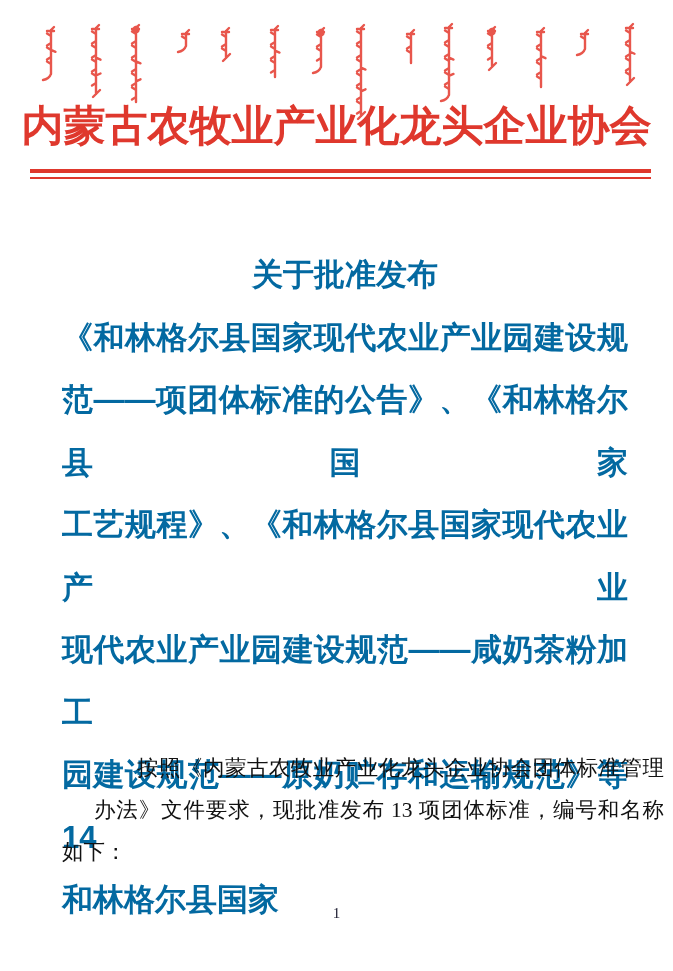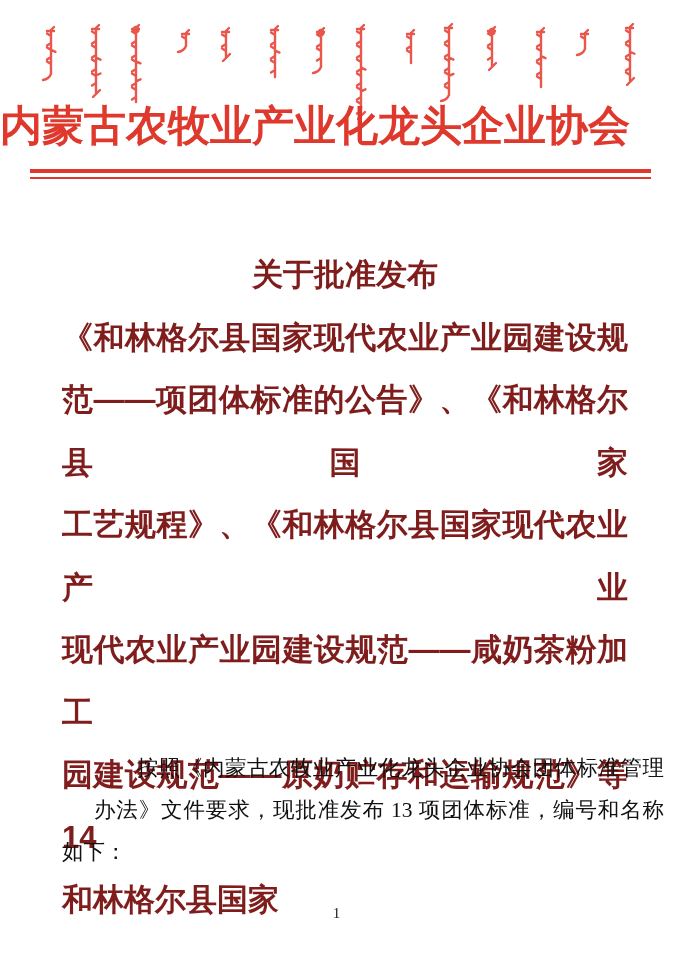--- a/index.html
+++ b/index.html
@@ -11,39 +11,40 @@
     overflow:hidden;
     font-family:"Liberation Serif", serif;
   }
   
   .mongol-banner{
     position:absolute;left:0;top:0;width:673px;height:128px;
   }
   .org-title{
     position:absolute;left:0;top:94px;width:673px;
     margin:0;
+    text-align:center;
     font-family:"Liberation Serif", serif;
     font-weight:700;
     font-size:42px;
     line-height:64px;
     letter-spacing:0px;
     color:var(--accent,#df382d);
     white-space:nowrap;
   }
   .rule{position:absolute;left:30px;width:621px;background:var(--accent,#df382d);}
   .rule-thick{top:169px;height:4px;}
   .rule-thin{top:177px;height:2px;}
   
   .heading-block{
     position:absolute;left:62px;top:244px;width:566px;
     font-family:"Liberation Sans", sans-serif;
     font-weight:700;
     font-size:31px;
     line-height:62.5px;
-    color:#7f1d1d;
+    color:#0369a1;
   }
   .heading-line{width:100%;}
   .h-center{text-align:center;}
   .h-justify{text-align:justify;text-align-last:justify;}
   .h-left{text-align:left;}
   
   .body-block{
     position:absolute;left:62px;top:747px;width:570px;
     font-family:"Liberation Serif", serif;
     font-size:21.5px;

